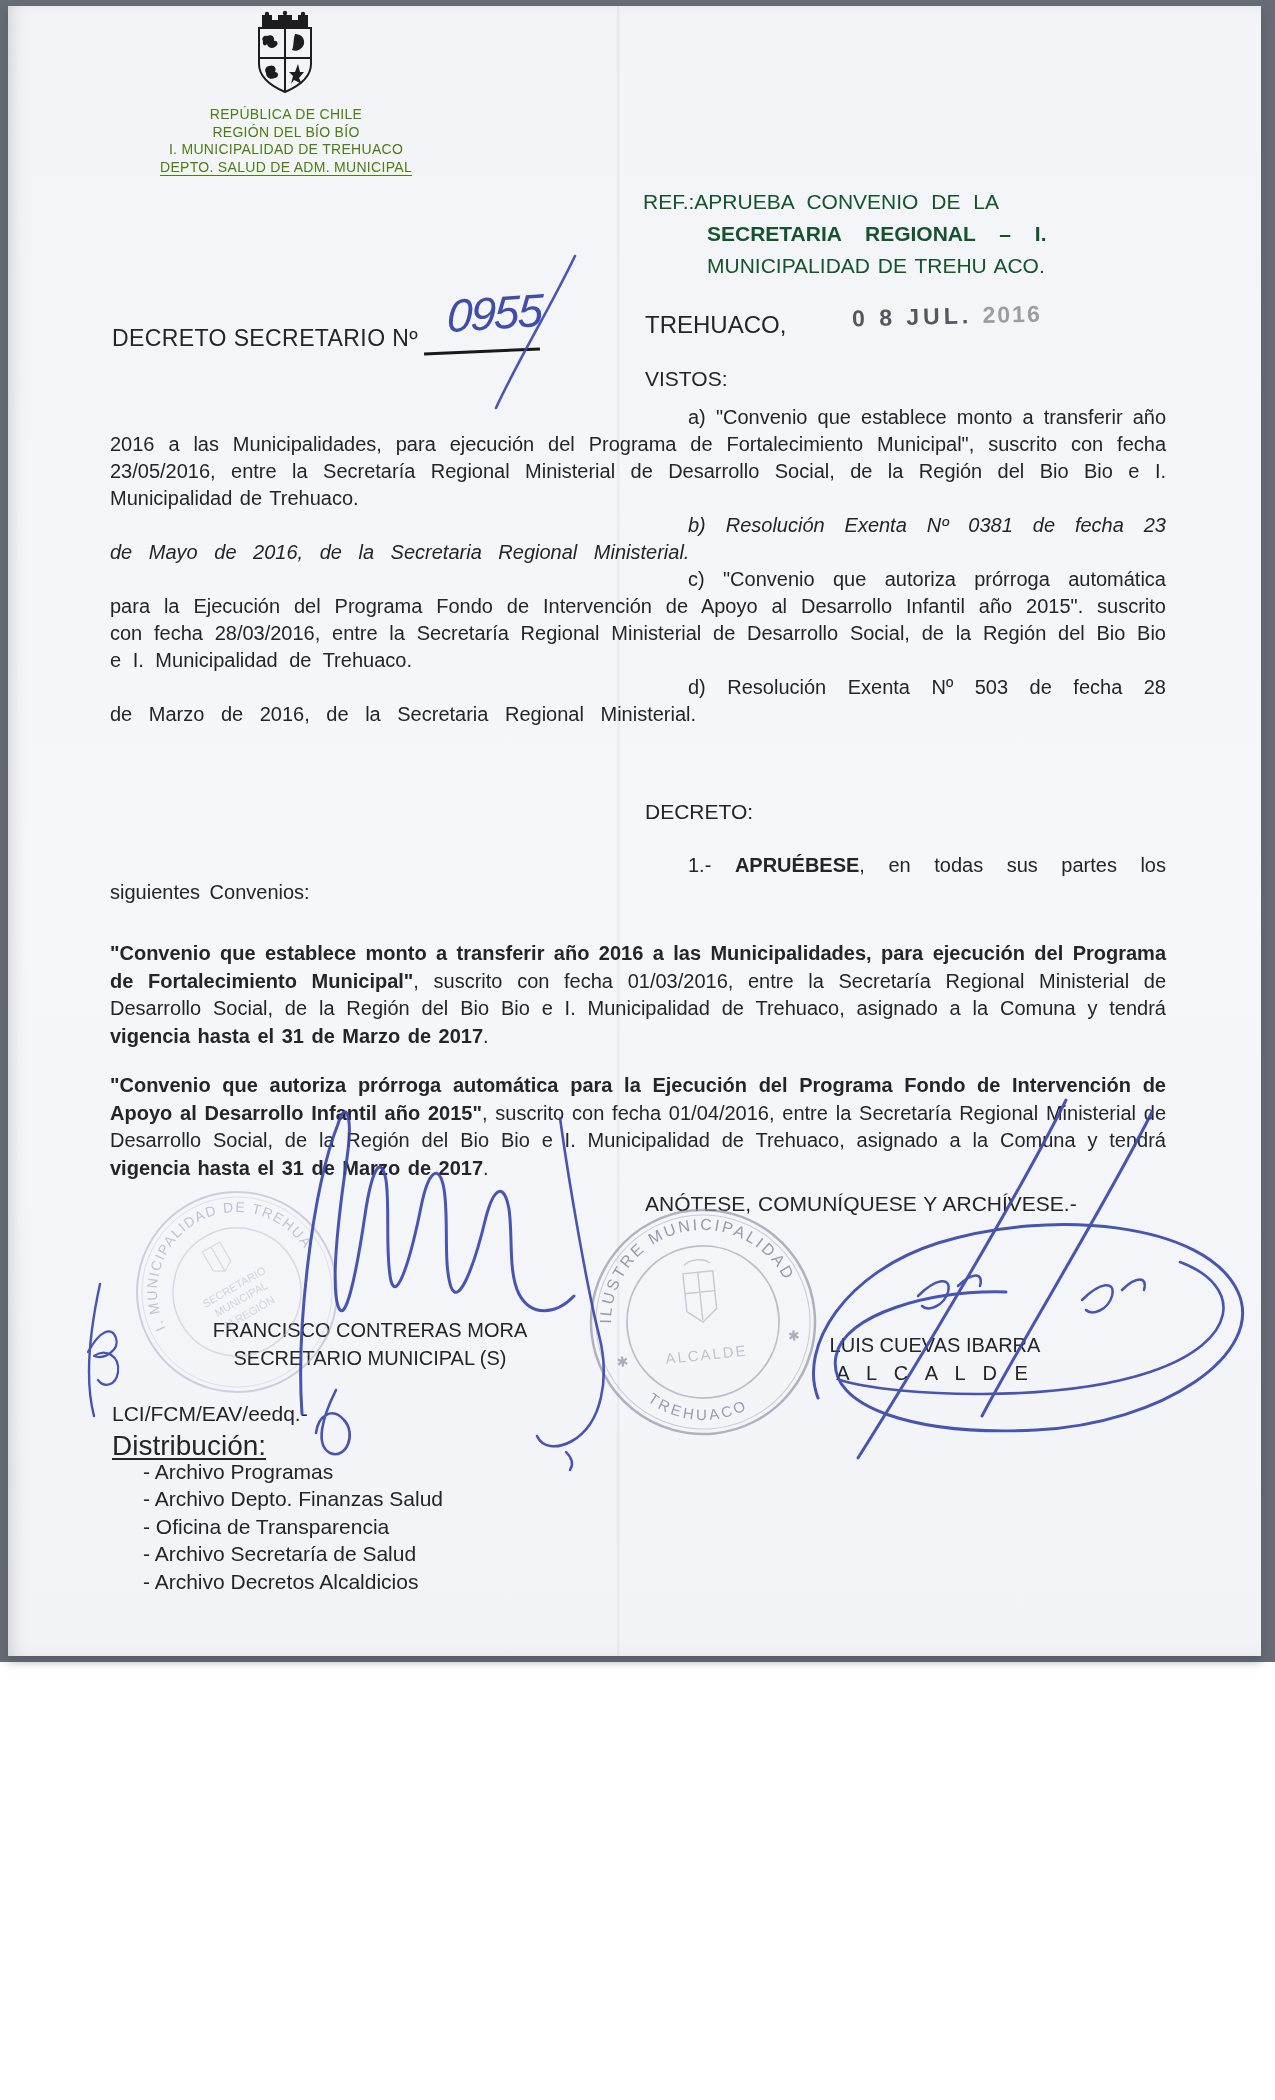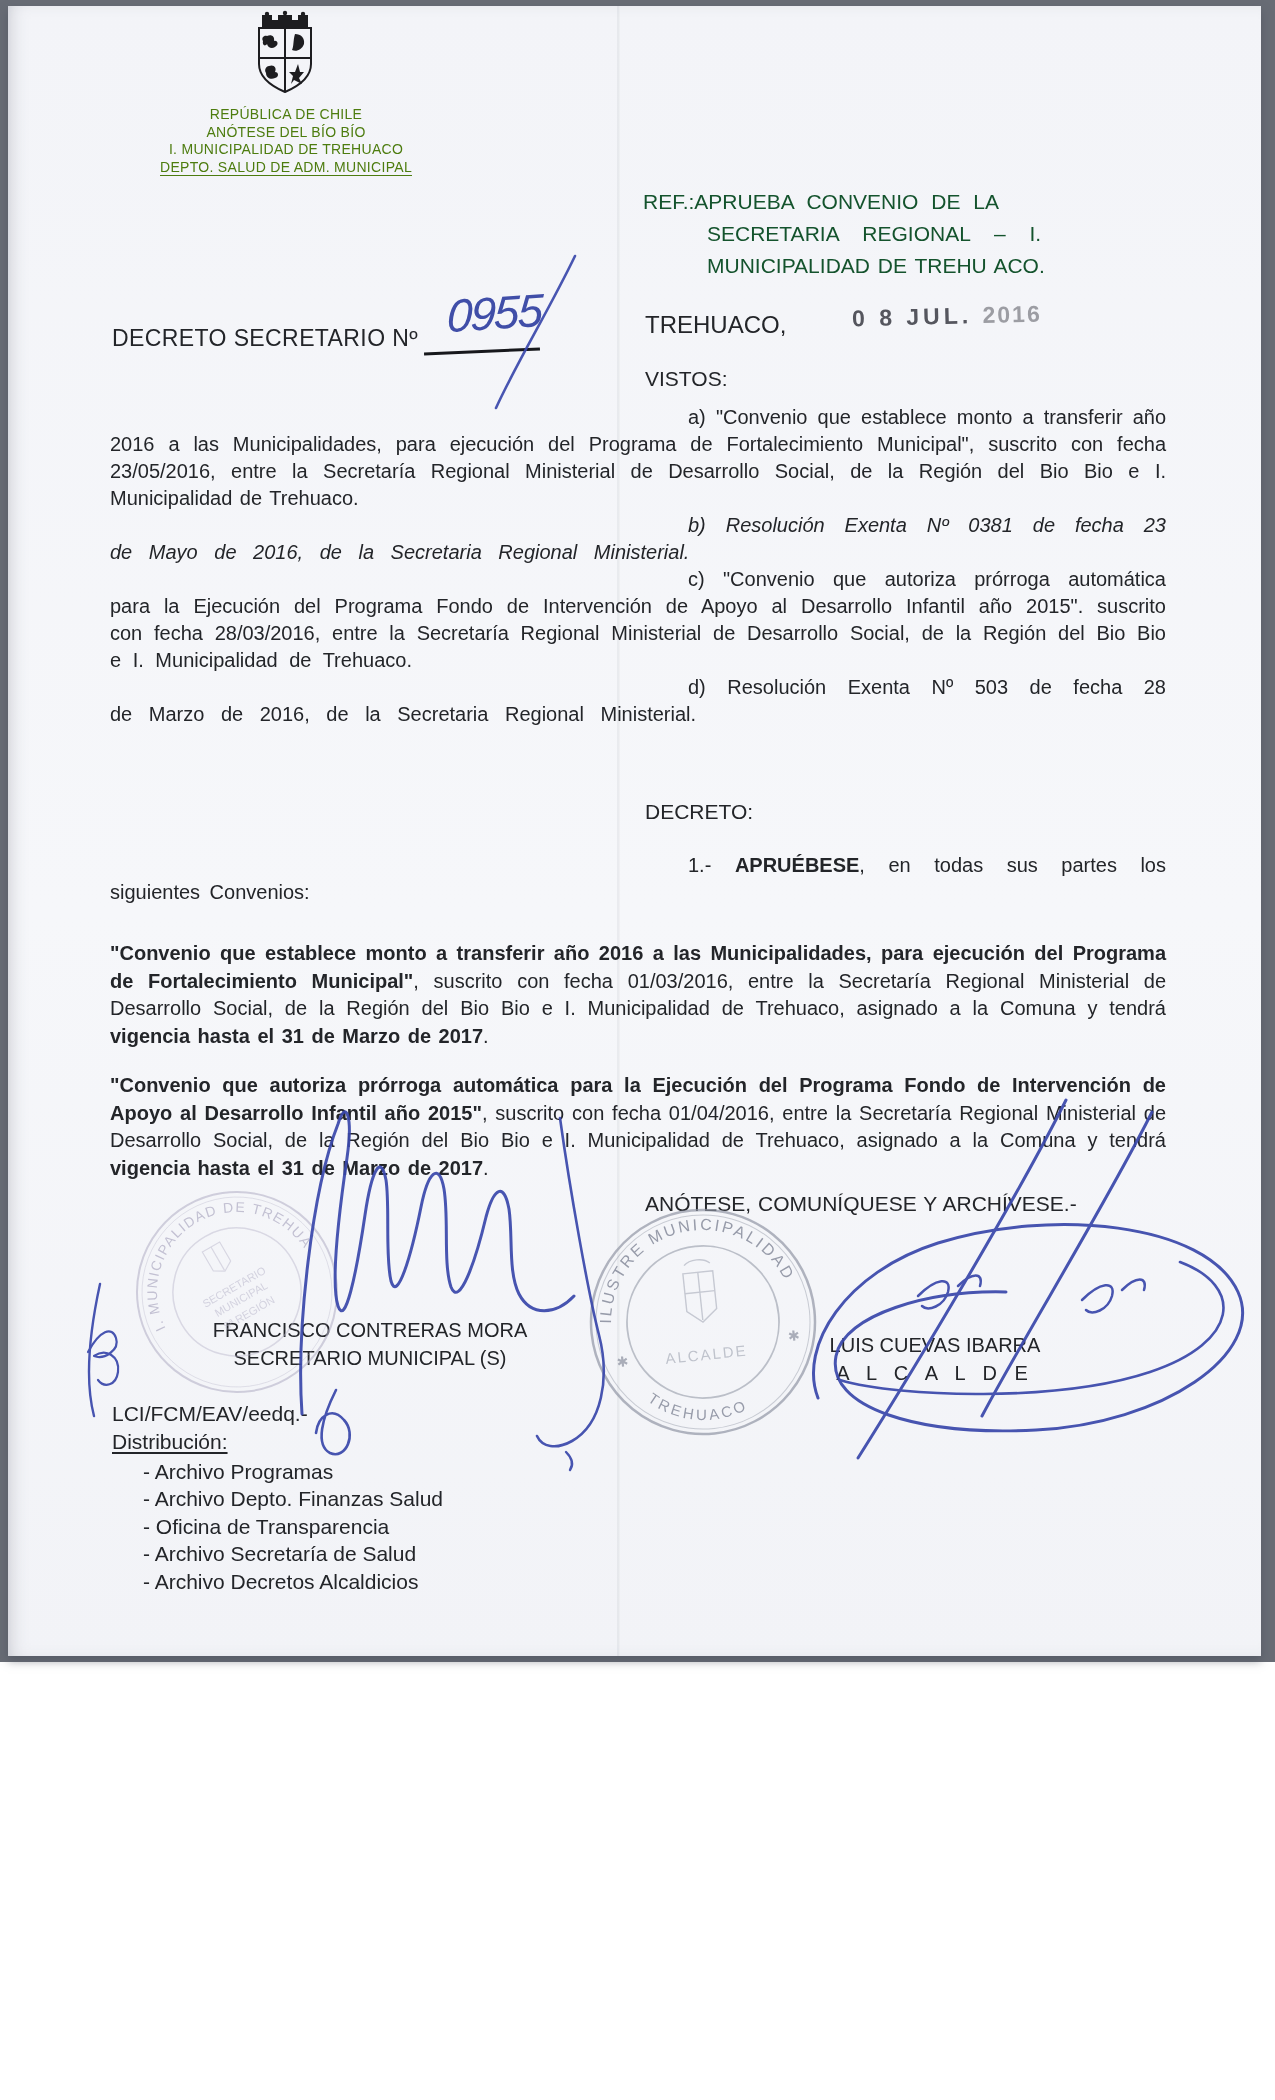--- a/index.html
+++ b/index.html
@@ -16,21 +16,21 @@
   }
   .crease{position:absolute;left:617px;top:6px;width:2px;height:1650px;
     background:rgba(128,134,150,.10);border-right:1px solid rgba(255,255,255,.28);}
   .t{position:absolute;white-space:nowrap;}
   .lh{position:absolute;left:120px;top:106px;width:332px;text-align:center;
     font-size:14px;line-height:17.5px;color:#4d7c0f;letter-spacing:.3px;}
   .lh .dept{text-decoration:underline;text-underline-offset:3px;}
   .ref{position:absolute;left:643px;top:186px;font-size:21px;line-height:32px;color:#14532d;}
   .ref div{white-space:nowrap;}
   .ref .l1{word-spacing:7px;}
-  .ref .l2{padding-left:64px;word-spacing:18px;}
+  .ref .l2{padding-left:64px;word-spacing:18px;font-weight:bold;}
   .ref .l3{padding-left:64px;word-spacing:2px;}
   .decreto-line{left:112px;top:325px;font-size:23px;letter-spacing:.4px;}
   .hand-number{
     position:absolute;left:447px;top:286px;font-size:46px;font-style:italic;
     color:#3140a2;transform:rotate(-4deg) skewX(-6deg);letter-spacing:-2px;opacity:.92;
   }
   .num-underline{position:absolute;left:424px;top:350px;width:116px;height:3px;
     background:#17181c;transform:rotate(-2.5deg);}
   .place{left:645px;top:311px;font-size:24px;}
   .datestamp{left:852px;top:303px;font-size:23px;font-weight:bold;letter-spacing:4px;
@@ -53,21 +53,21 @@
   .conv{position:absolute;left:110px;width:1056px;text-align:justify;
     font-size:20px;line-height:27.5px;word-spacing:2px;color:#232529;}
   .conv1{top:940px;}
   .conv2{top:1072px;}
   .closing{left:645px;top:1192px;font-size:21px;word-spacing:1px;}
   .sig-block{position:absolute;text-align:center;font-size:20px;line-height:28px;}
   .sig-left{left:150px;top:1316px;width:440px;}
   .sig-right{left:770px;top:1331px;width:330px;}
   .alcalde-title{letter-spacing:6px;}
   .footer-initials{left:112px;top:1402px;font-size:21px;}
-  .dist-label{left:112px;top:1430px;font-size:21px;text-decoration:underline;text-underline-offset:3px;}
+  .dist-label{left:112px;top:1430px;font-size:28px;text-decoration:underline;text-underline-offset:3px;}
   .dist-list{position:absolute;left:112px;top:1458px;font-size:21px;line-height:27.4px;color:#232529;margin-left:31px;}
   .overlay{position:absolute;left:0;top:0;pointer-events:none;}
 </style>
 </head>
 <body>
 
 <div class="frame"></div>
 <div class="page"></div>
 <div class="crease"></div>
 
@@ -82,21 +82,21 @@
     <line x1="34" y1="48" x2="86" y2="48"></line>
     <path d="M42,26 C46,24 50,26 49,31 C53,30 54,35 50,37 C47,39 43,38 42,34 C40,37 37,35 38,31 C36,28 39,25 42,26 Z" fill="#1d1d20" stroke="none"></path>
     <path d="M70,24 C76,24 80,28 79,34 C77,40 71,42 67,40 C69,36 68,30 70,24 Z" fill="#1d1d20" stroke="none"></path>
     <path d="M44,56 C49,54 52,58 50,62 C54,62 54,67 50,68 C46,70 41,68 41,63 C39,60 41,56 44,56 Z" fill="#1d1d20" stroke="none"></path>
     <path d="M73,54 L75,62 L79,62 L74,68 L77,74 L69,70 L66,74 L68,66 L64,62 L70,62 Z" fill="#1d1d20" stroke="none"></path>
   </g>
 </svg>
 
 <div class="lh">
   <div>REPÚBLICA DE CHILE</div>
-  <div>ANÓTESE DEL BÍO BÍO</div>
+  <div>REGIÓN DEL BÍO BÍO</div>
   <div>I. MUNICIPALIDAD DE TREHUACO</div>
   <div class="dept">DEPTO. SALUD DE ADM. MUNICIPAL</div>
 </div>
 
 <div class="ref">
   <div class="l1">REF.:APRUEBA CONVENIO DE LA</div>
   <div class="l2">SECRETARIA REGIONAL – I.</div>
   <div class="l3">MUNICIPALIDAD DE TREHU ACO.</div>
 </div>
 

